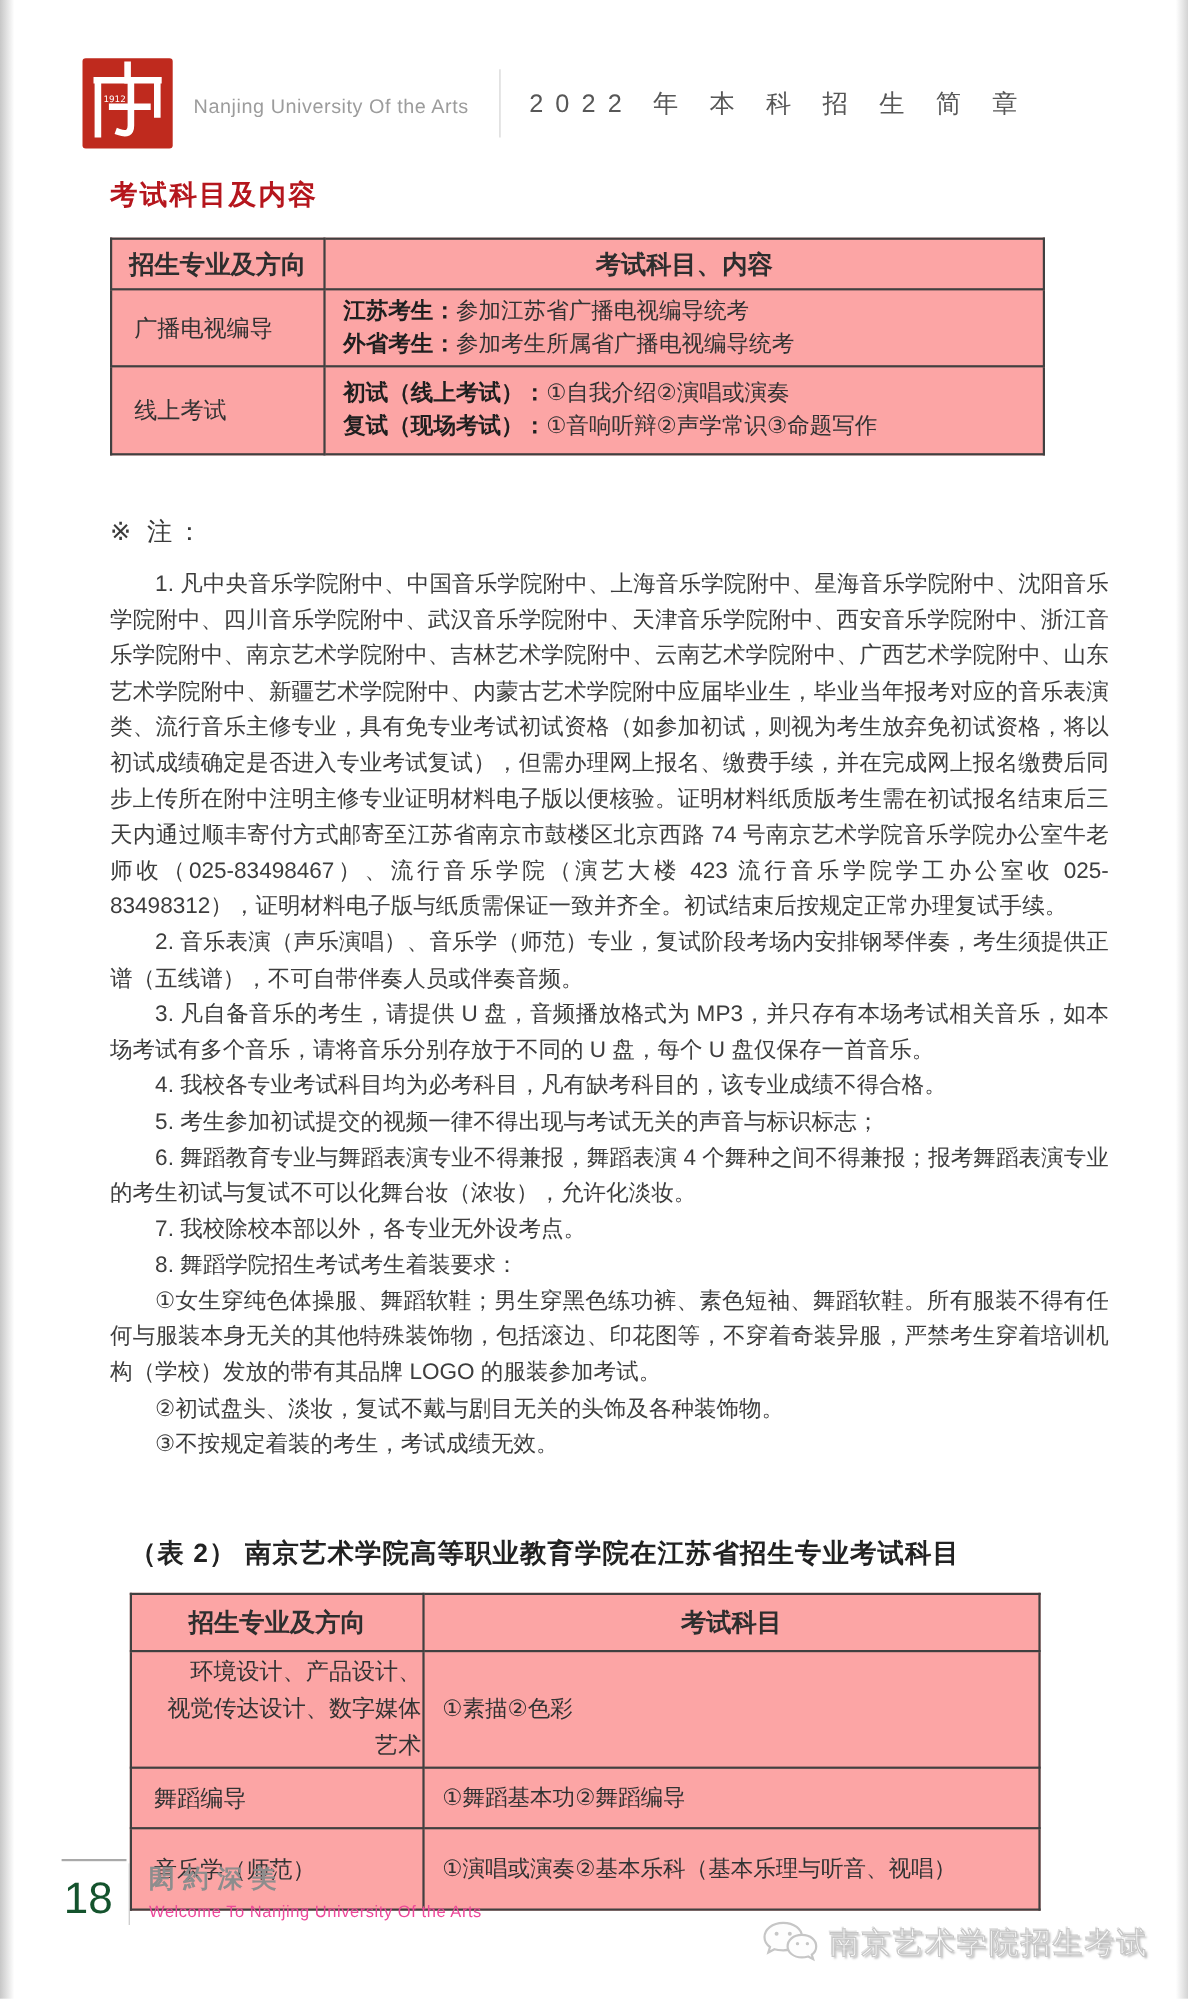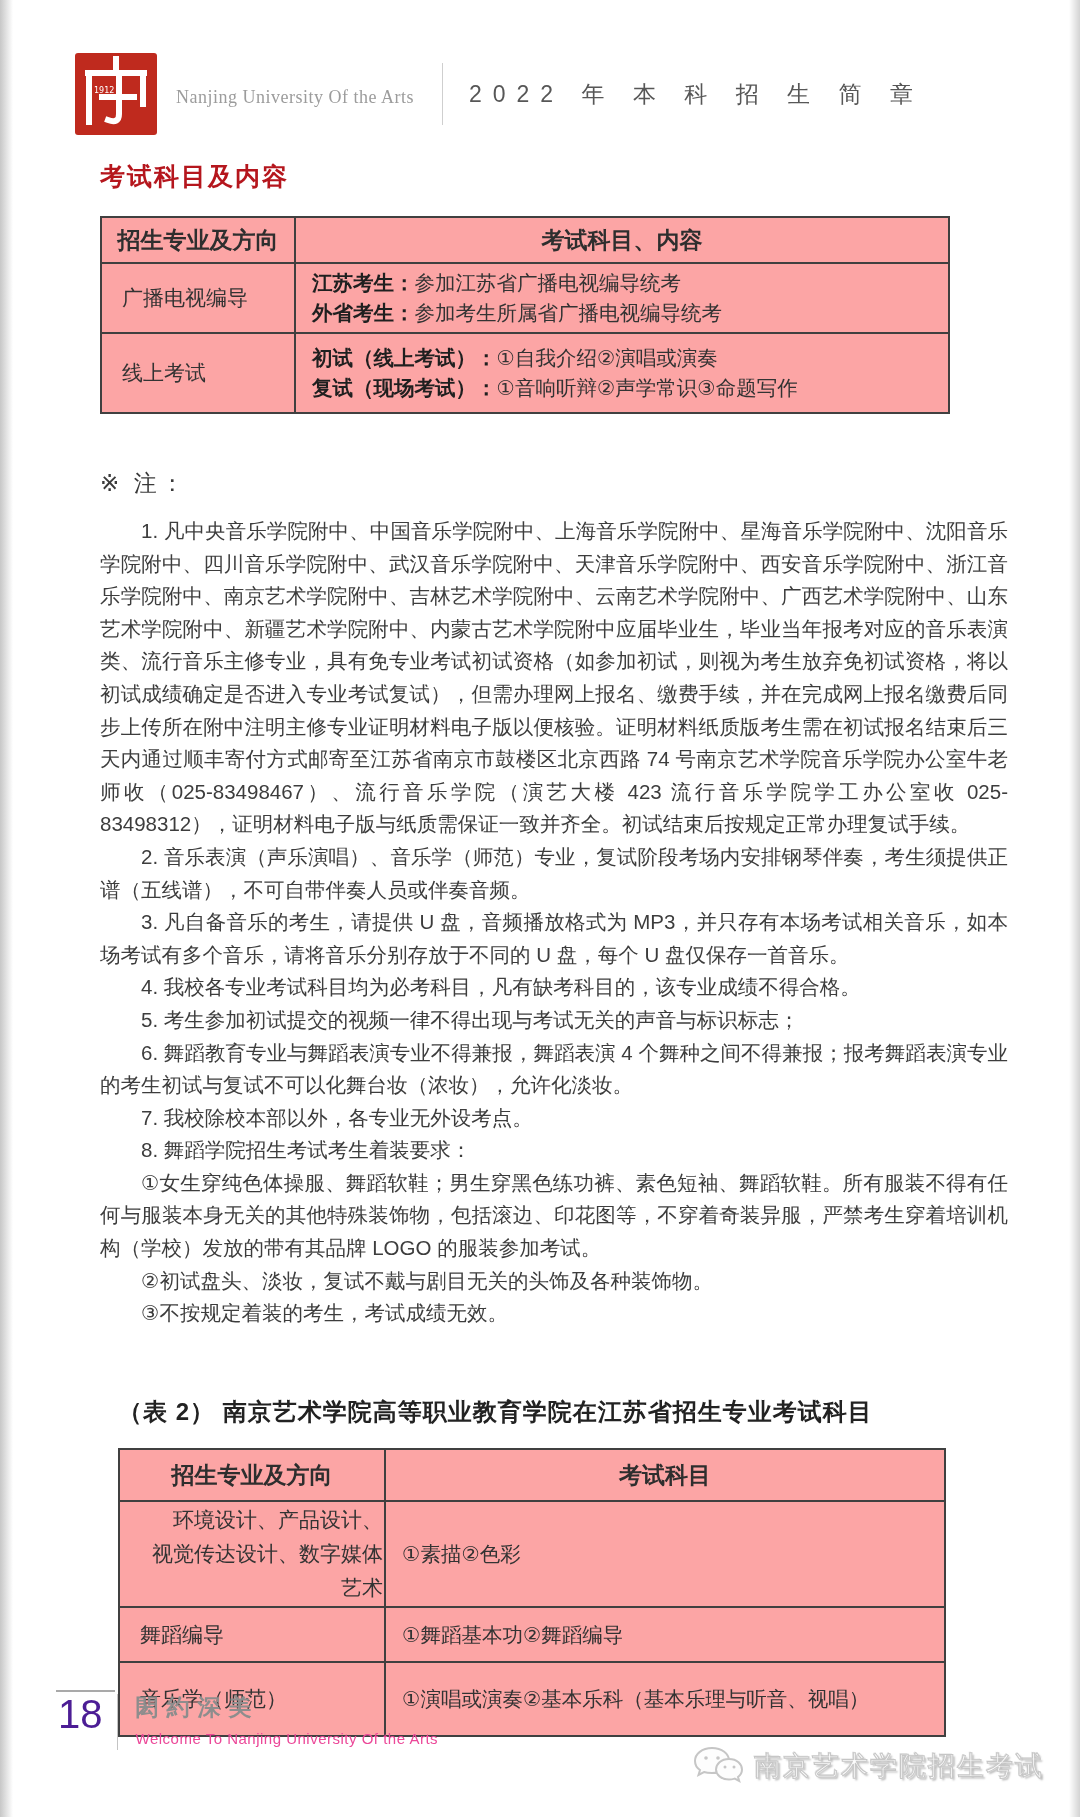--- a/index.html
+++ b/index.html
@@ -11,21 +11,21 @@
   .edge{position:absolute;top:0;bottom:0;}
   .edge-left{left:0;width:13px;background:linear-gradient(90deg,#c7c7c7,#ffffff);}
   .edge-right{right:0;width:11px;background:linear-gradient(270deg,#d3d3d3,#ffffff);}
 
   
   .header{position:absolute;left:74px;top:52px;display:flex;align-items:center;}
   .logo{width:84px;height:84px;flex:0 0 auto;}
   .brand{margin-left:18px;display:flex;flex-direction:column;justify-content:center;}
   .brand-cn{font-family:"Liberation Serif","DejaVu Serif",serif;font-weight:bold;
     font-size:31px;color:#c2241c;letter-spacing:3px;line-height:1.1;}
-  .brand-en{font-size:18px;color:#9c9c9c;margin-top:6px;letter-spacing:0.5px;font-family:Liberation Serif, serif;}
+  .brand-en{font-size:18px;color:#9c9c9c;margin-top:6px;letter-spacing:0.5px;}
   .hdr-divider{width:1px;height:62px;background:#cfcfcf;margin:0 26px 0 28px;}
   .doc-title{font-size:23px;color:#575757;letter-spacing:11px;white-space:nowrap;}
 
   
   .section-title{position:absolute;left:100px;top:160px;font-size:25px;font-weight:bold;
     color:#b5161d;letter-spacing:2px;}
 
   
   table{border-collapse:collapse;table-layout:fixed;position:absolute;background:#fca5a5;}
   td,th{border:2px solid #404040;vertical-align:middle;}
@@ -52,22 +52,22 @@
   .t2{left:118px;top:1448px;width:828px;}
   .t2 .c1{width:262px;}
   .t2 .hrow{height:52px;}
   .t2 .r1{height:104px;}
   .t2 .r2{height:55px;}
   .t2 .r3{height:74px;}
   .major-lines div{font-size:21px;line-height:34px;color:#333;text-align:right;}
 
   
   .footer{position:absolute;left:56px;top:1690px;display:flex;align-items:flex-start;}
-  .page-num{font-size:40px;color:#4c1d95;border-top:2px solid #a9a9a9;
-    padding:0 12px 2px 2px;line-height:1.1;font-weight:400;}
+  .page-num{font-size:40px;color:#14532d;border-top:2px solid #a9a9a9;
+    padding:12px 12px 2px 2px;line-height:1.1;font-weight:400;}
   .footer-sep{width:1px;height:56px;background:#c4c4c4;margin:4px 18px 0 2px;}
   .motto{font-family:"Liberation Serif","DejaVu Serif",serif;font-weight:bold;
     font-size:23px;color:#8d8d8d;letter-spacing:8px;margin-top:2px;}
   .welcome{font-size:15px;color:#ec4899;margin-top:7px;letter-spacing:0.5px;}
 
   
   .wechat{position:absolute;top:1745px;right:36px;display:flex;align-items:center;gap:10px;}
   .wechat-label{font-size:27px;color:#fbfbfb;letter-spacing:2px;
     -webkit-text-stroke:1px #c6c6c6;text-shadow:2px 2px 2px #b9b9b9,-1px -1px 0 #e2e2e2;}
 </style>

